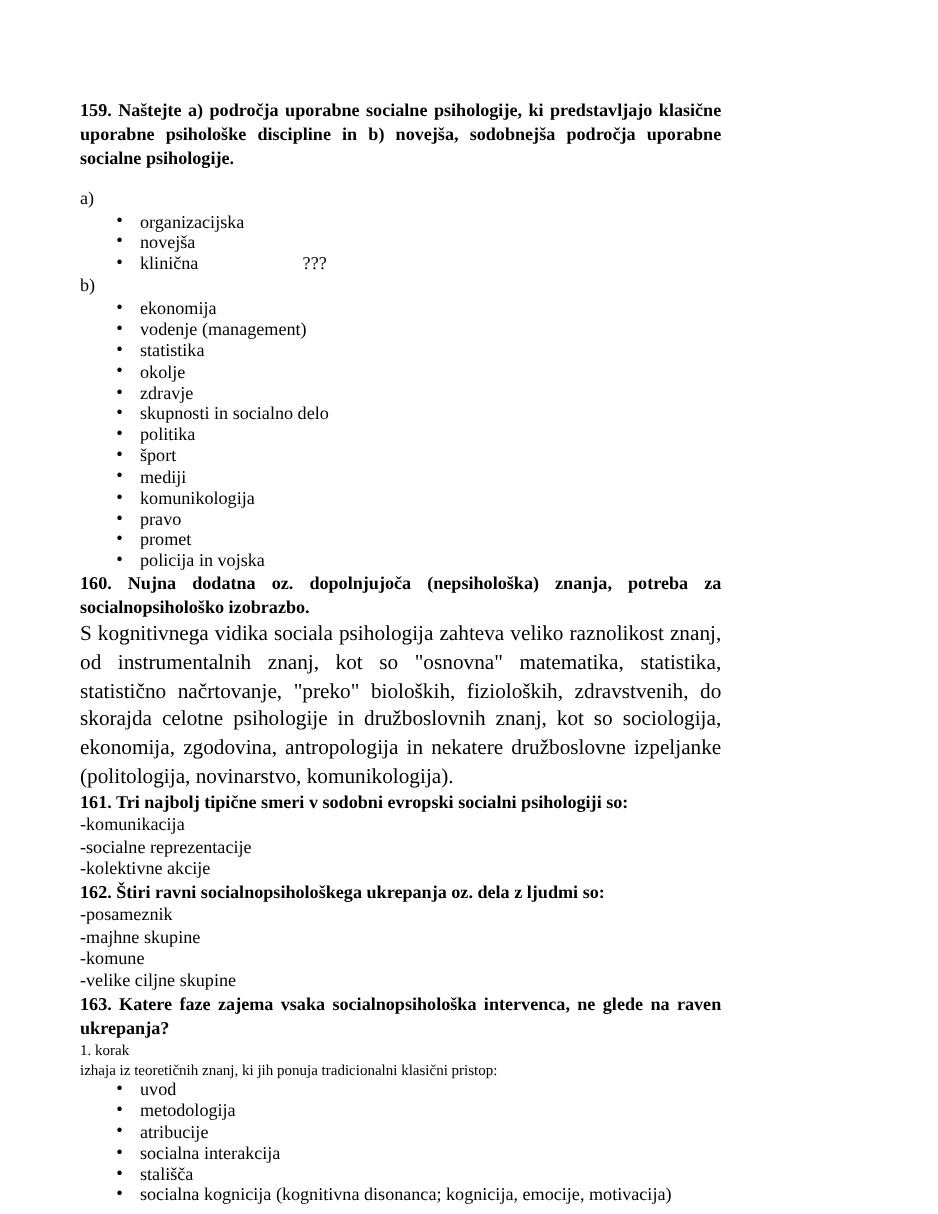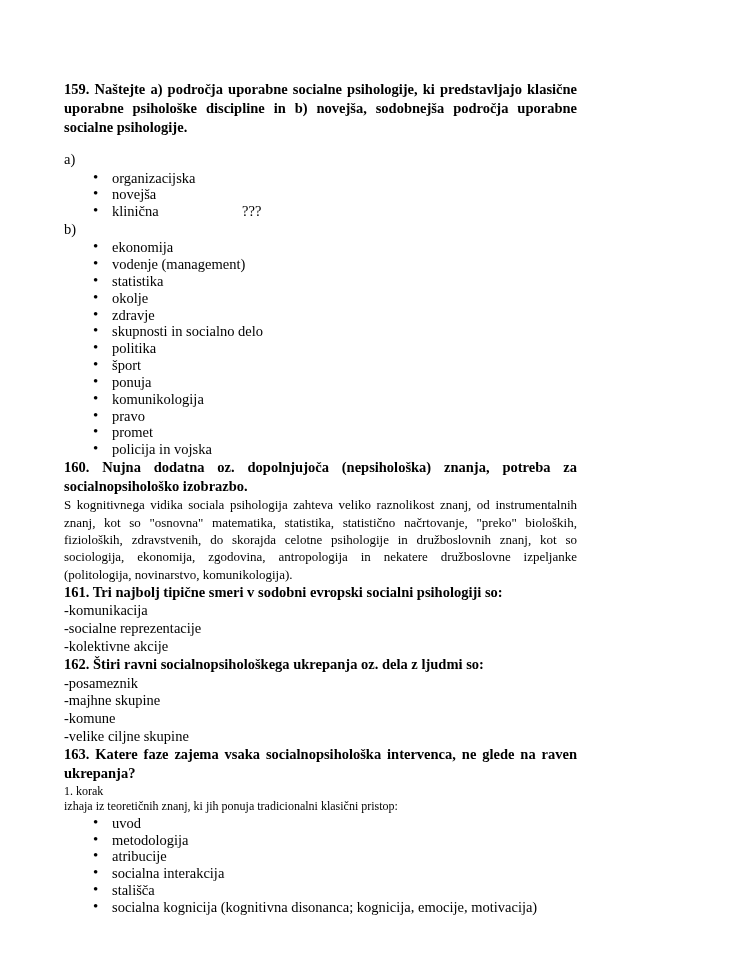--- a/index.html
+++ b/index.html
@@ -22,21 +22,21 @@
   }
   .q-heading {
     font-weight: bold;
     font-size: 14.5px;
     line-height: 1.32;
     text-align: justify;
     text-justify: inter-word;
     margin: 0 0 0 0;
   }
   .para {
-    font-size: 13px;
+    font-size: 17px;
     line-height: 1.34;
     text-align: justify;
     text-justify: inter-word;
     margin: 0;
   }
   .label-line {
     font-size: 14.5px;
     line-height: 1.33;
     margin: 0;
   }
@@ -93,21 +93,21 @@
 
   <ul class="bullets">
     <li>ekonomija</li>
     <li>vodenje (management)</li>
     <li>statistika</li>
     <li>okolje</li>
     <li>zdravje</li>
     <li>skupnosti in socialno delo</li>
     <li>politika</li>
     <li>šport</li>
-    <li>ponuja</li>
+    <li>mediji</li>
     <li>komunikologija</li>
     <li>pravo</li>
     <li>promet</li>
     <li>policija in vojska</li>
   </ul>
 
   <div class="q-heading">160. Nujna dodatna oz. dopolnjujoča (nepsihološka) znanja, potreba za socialnopsihološko izobrazbo.</div>
   <div class="para">S kognitivnega vidika sociala psihologija zahteva veliko raznolikost znanj, od instrumentalnih znanj, kot so "osnovna" matematika, statistika, statistično načrtovanje, "preko" bioloških, fizioloških, zdravstvenih, do skorajda celotne psihologije in družboslovnih znanj, kot so sociologija, ekonomija, zgodovina, antropologija in nekatere družboslovne izpeljanke (politologija, novinarstvo, komunikologija).</div>
 
   <div class="q-heading">161. Tri najbolj tipične smeri v sodobni evropski socialni psihologiji so:</div>

